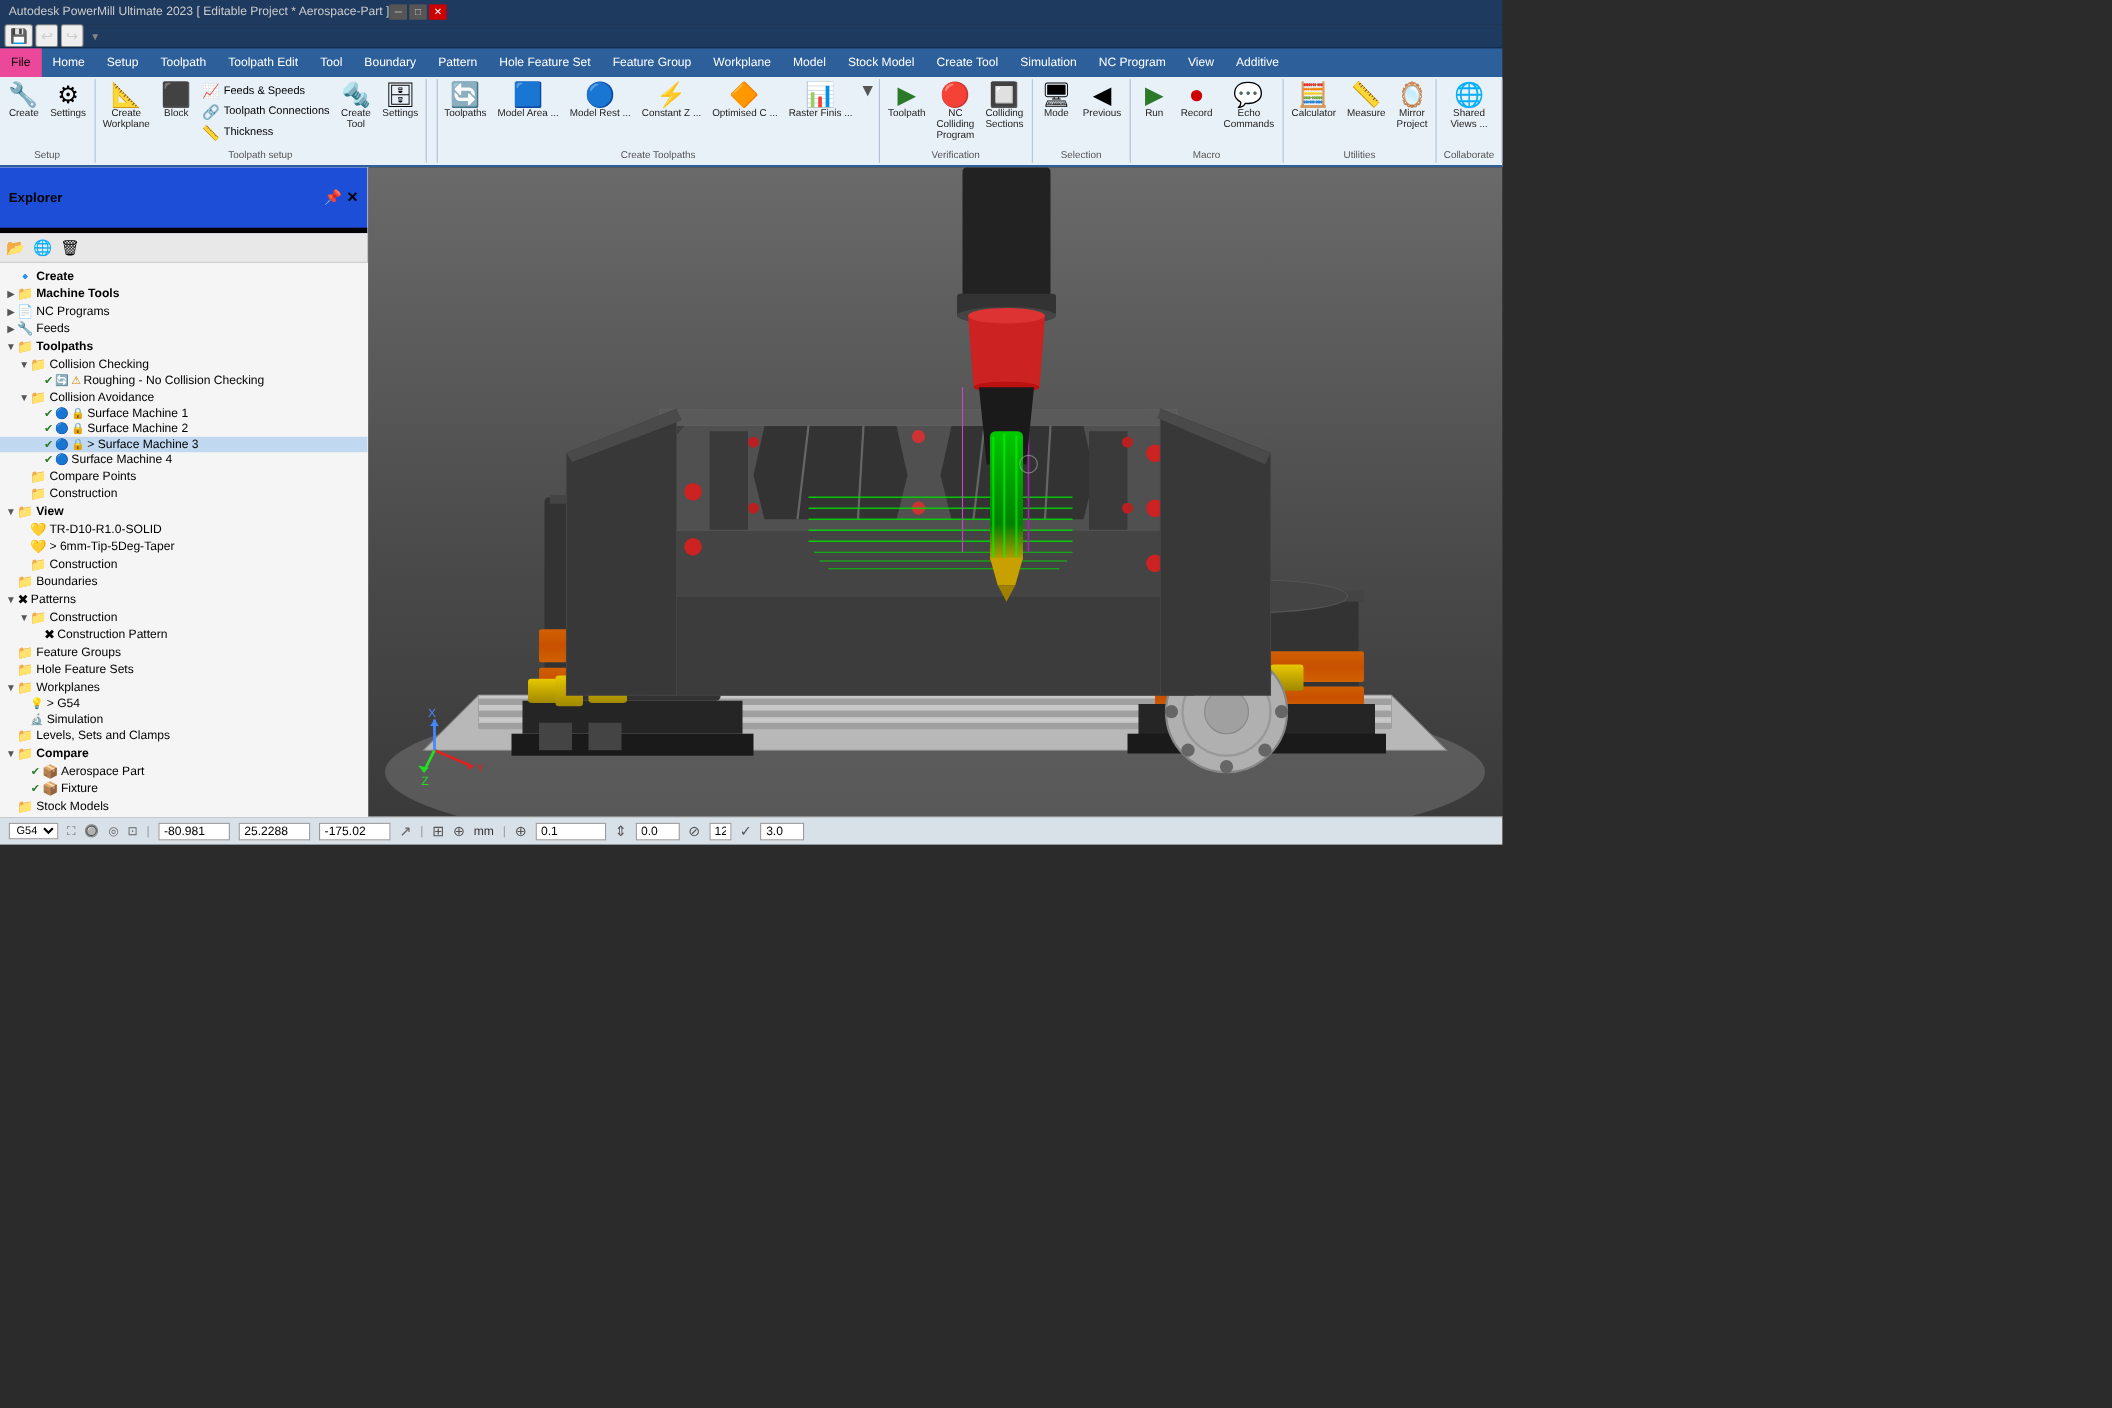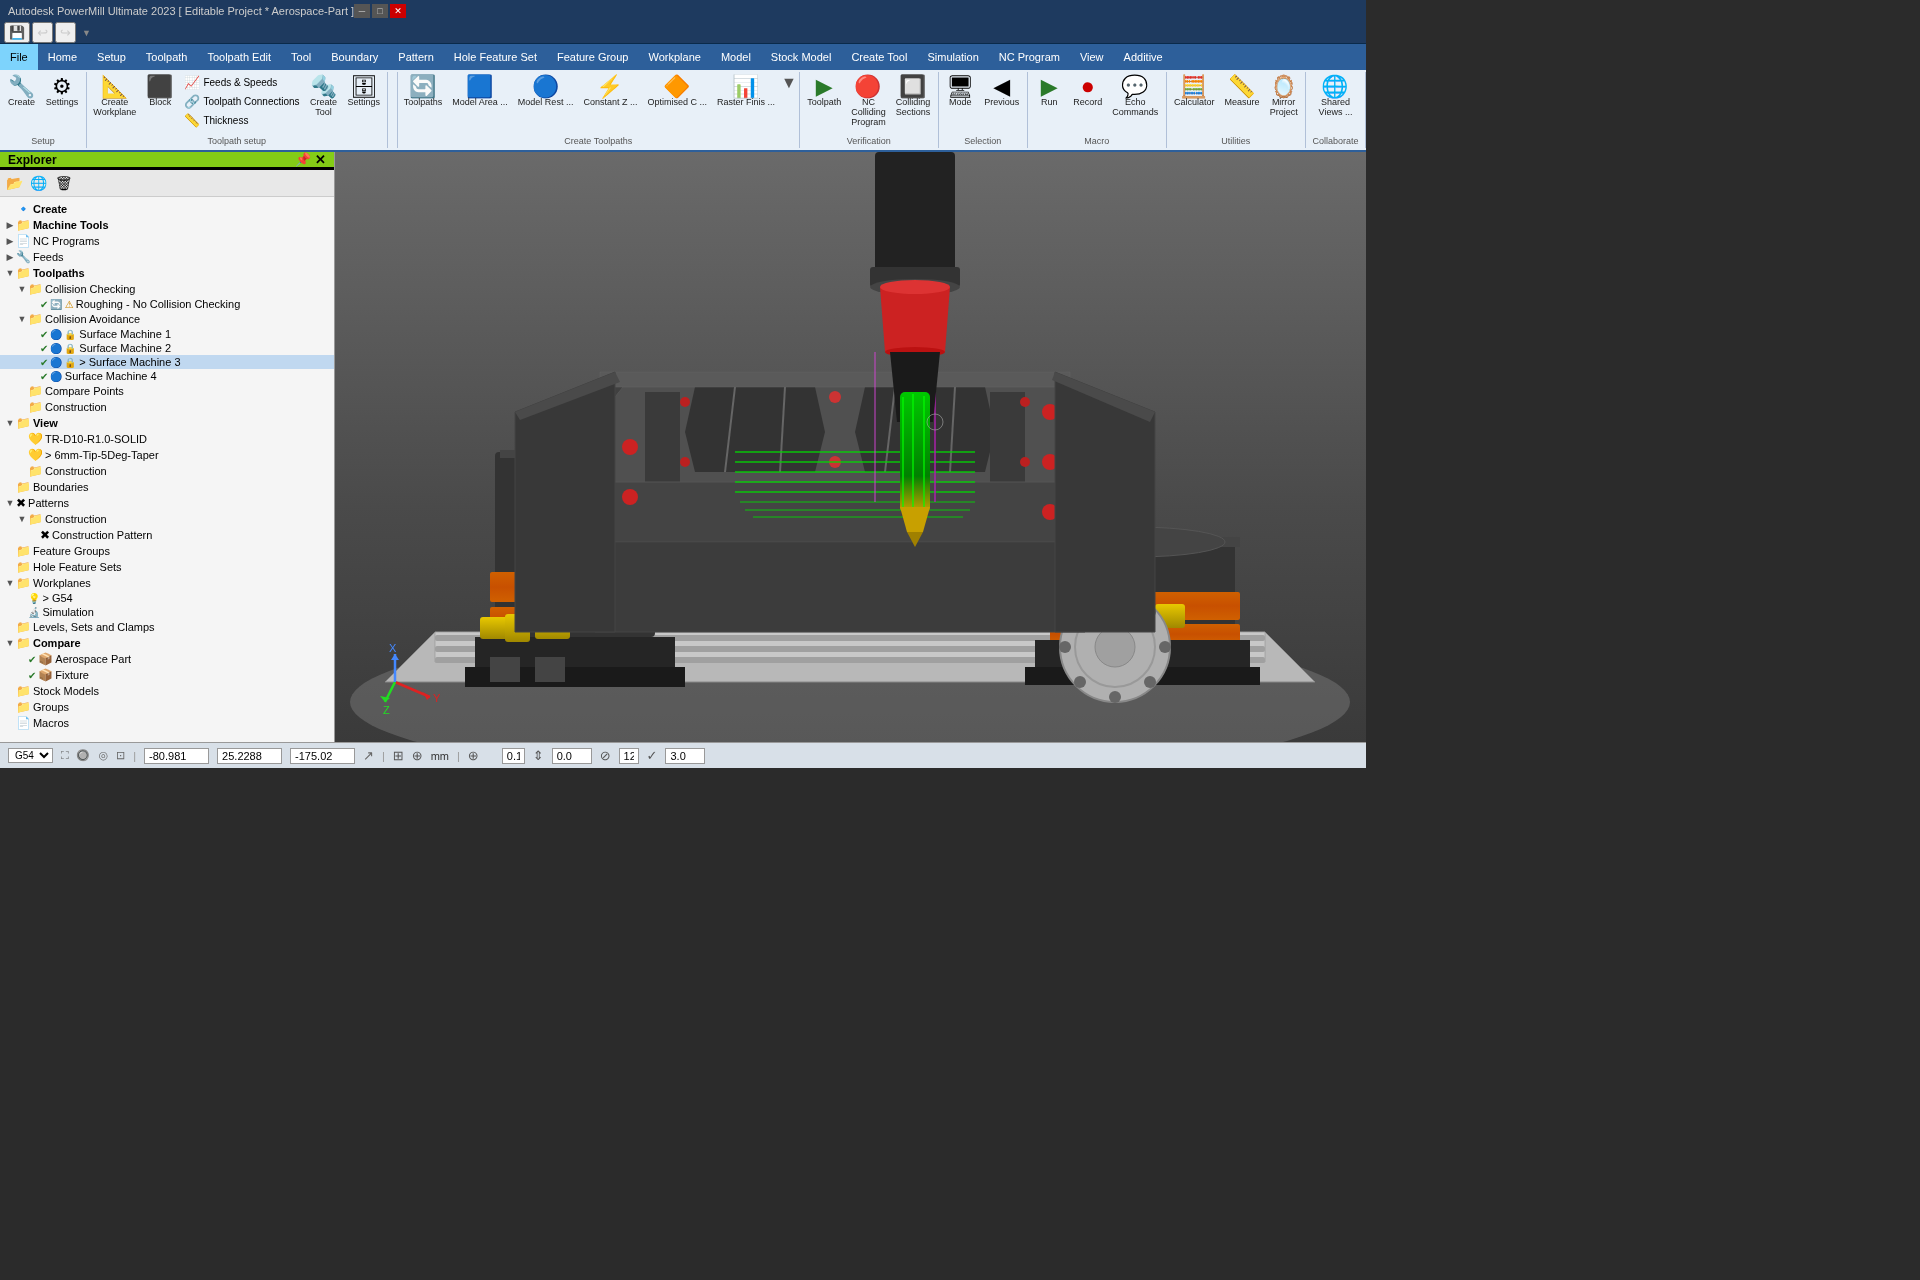--- a/index.html
+++ b/index.html
@@ -39,21 +39,21 @@
     }
     .menu-item {
       color: #fff;
       padding: 0 10px;
       display: flex;
       align-items: center;
       cursor: pointer;
       font-size: 11px;
       white-space: nowrap;
     }
-    .menu-item.active { background: #7dd3fc; color: #000; }
+    .menu-item.active { background: #ec4899; color: #000; }
 
     
     #ribbon {
       background: #e8f0f8;
       border-bottom: 2px solid #2d5f9a;
       display: flex;
       flex-direction: column;
     }
 
     #ribbon-content {
@@ -115,28 +115,28 @@
     
     #explorer {
       width: 335px;
       background: #f0f0f0;
       border-right: 1px solid #999;
       display: flex;
       flex-direction: column;
       overflow: hidden;
     }
     #explorer-header {
-      background: #84cc16;
-      padding: 0 8px;
+      background: #1d4ed8;
+      padding: 20px 8px;
       font-size: 12px;
       font-weight: bold;
       display: flex;
       align-items: center;
       justify-content: space-between;
-      border-bottom: 3px solid #000000;
+      border-bottom: 5px solid #000000;
     }
     #explorer-toolbar {
       display: flex;
       align-items: center;
       padding: 3px 4px;
       gap: 3px;
       background: #e8e8e8;
       border-bottom: 1px solid #ccc;
     }
     #explorer-toolbar .tb-btn { cursor: pointer; font-size: 14px; padding: 2px; }
@@ -893,21 +893,21 @@
   <span style="color:#666;font-size:13px;">↗</span>
   <span class="status-sep">|</span>
   <span style="color:#555;font-size:13px;">⊞</span>
   <span style="color:#555;font-size:13px;">⊕</span>
   <div class="status-item">
     <span class="status-label">mm</span>
   </div>
   <span class="status-sep">|</span>
   <span style="color:#555;font-size:13px;">⊕</span>
   <div class="status-item">
-    <input type="text" class="status-input" style="width: 23px; margin-left: 15px;" value="0.1">
+    <input type="text" class="status-input" style="width: 64px;" value="0.1">
   </div>
   <span style="color:#555;font-size:13px;">⇕</span>
   <div class="status-item">
     <input type="text" class="status-input" style="width: 40px;" value="0.0">
   </div>
   <span style="color:#555;font-size:13px;">⊘</span>
   <div class="status-item">
     <input type="text" class="status-input" style="width: 20px;" value="12.0">
   </div>
   <span style="color:#555;font-size:13px;">✓</span>

